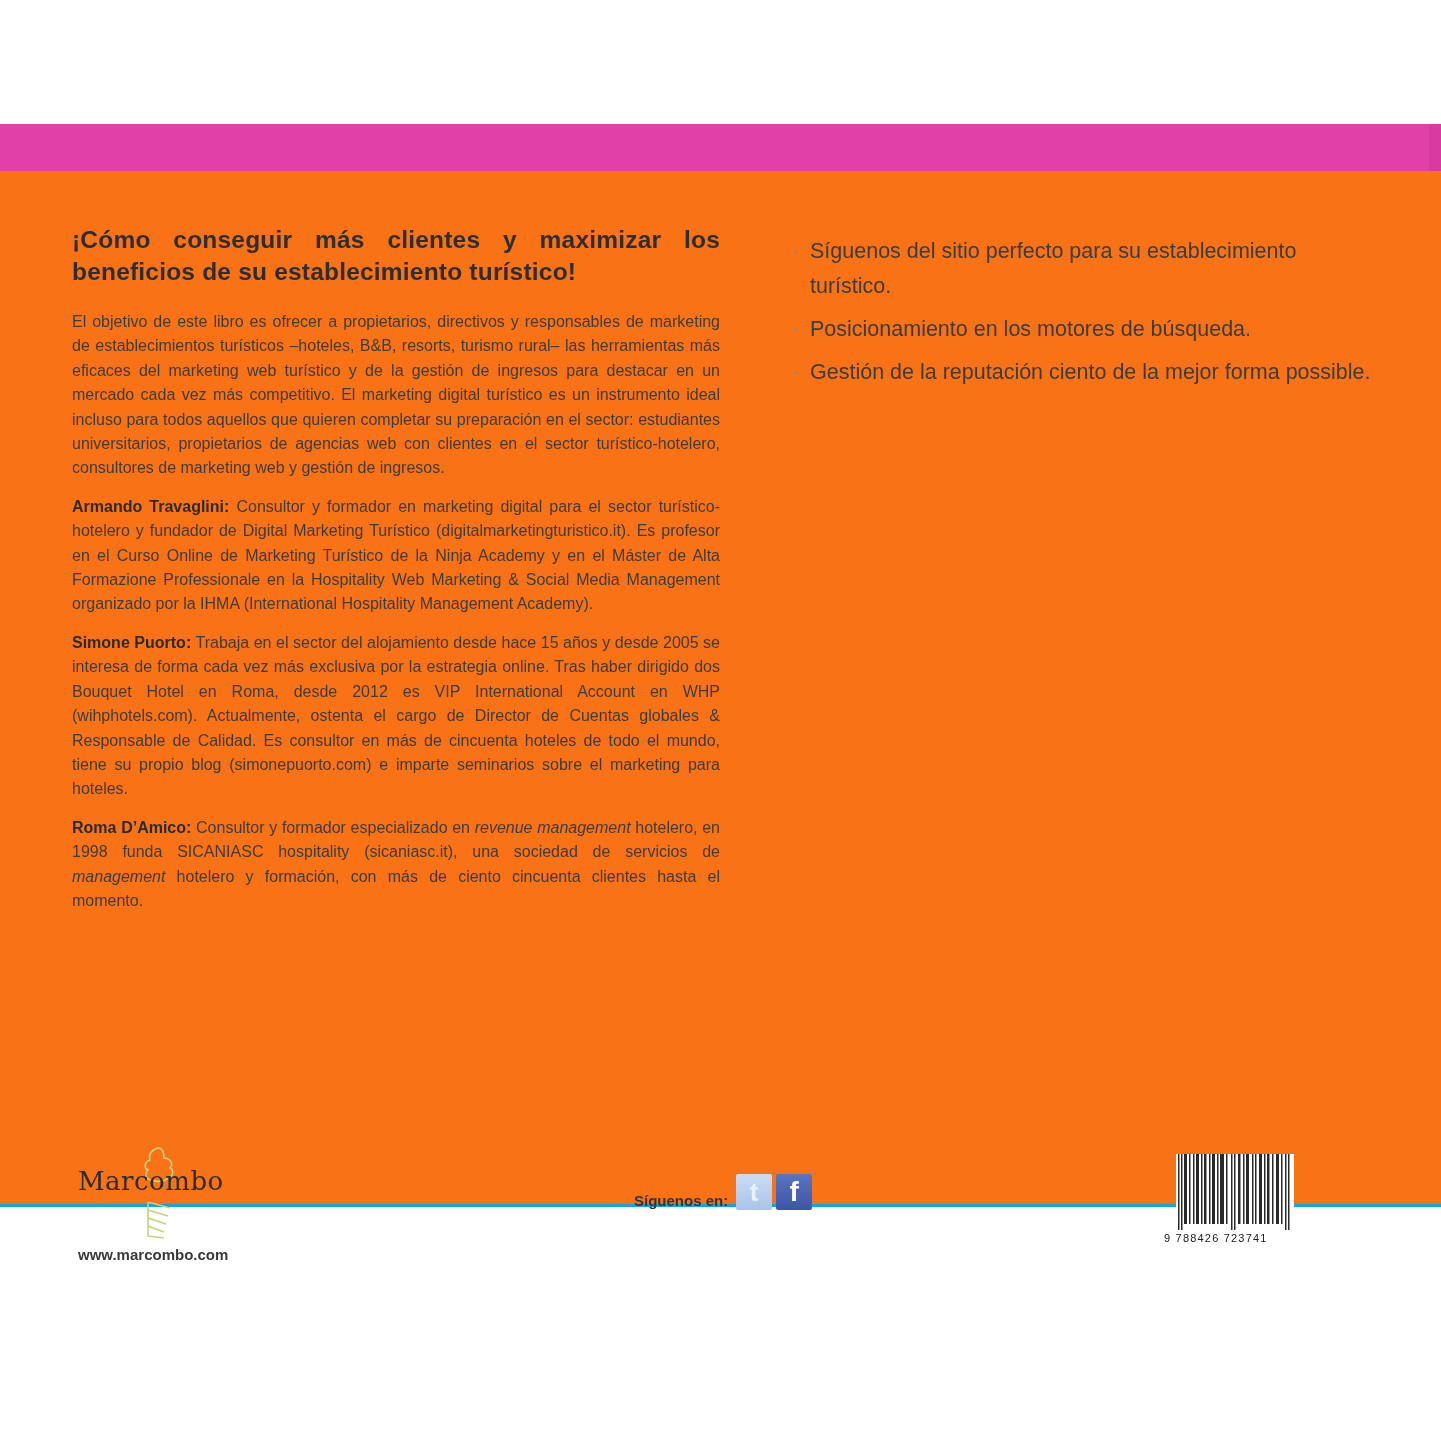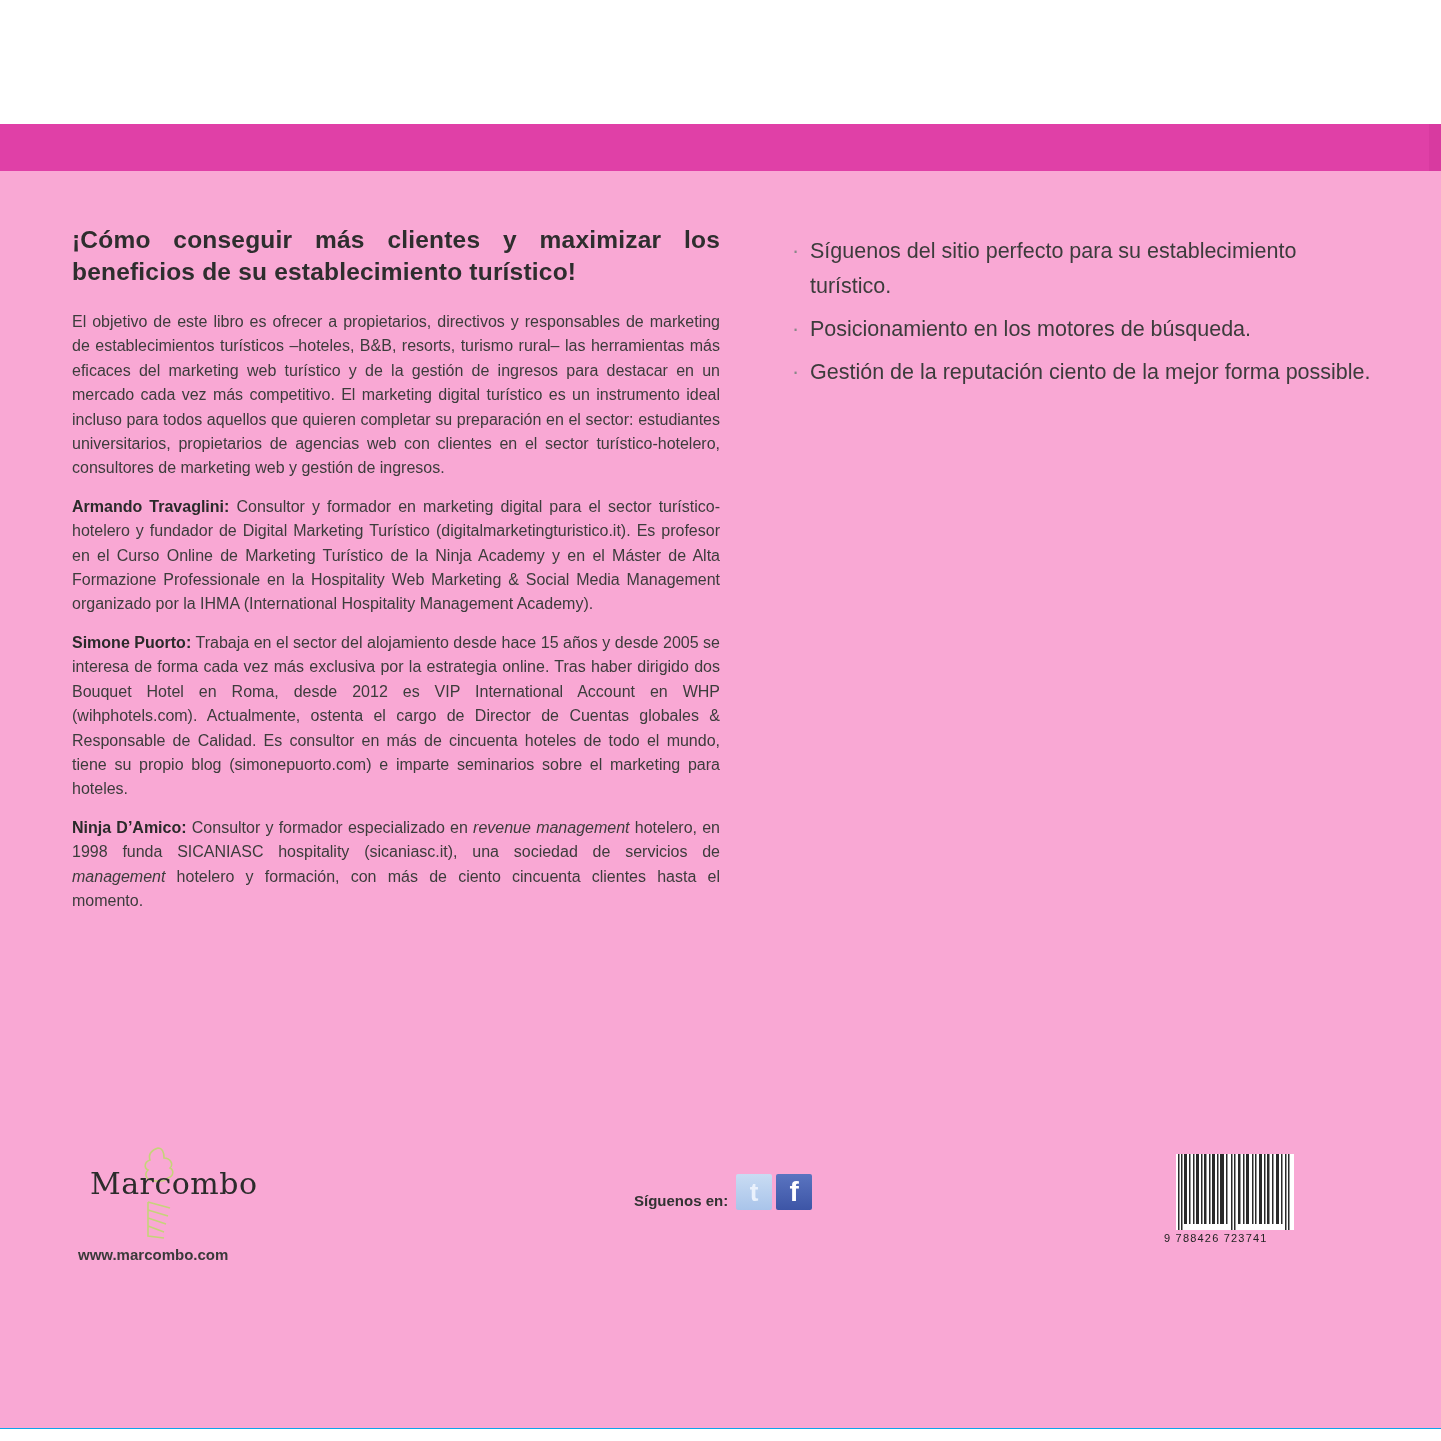--- a/index.html
+++ b/index.html
@@ -1,22 +1,22 @@
 <!DOCTYPE html>
 <html><head>
   <meta charset="utf-8">
   <style>
     * { margin: 0; padding: 0; box-sizing: border-box; }
     html, body { width: 1441px; height: 1441px; background: #ffffff; overflow: hidden; }
     body { position: relative; font-family: "Liberation Sans", sans-serif; color: #3a3a3a; }
 
     .cover {
-      position: absolute; left: 0; top: 124px; width: 1441px; height: 1305px;
-      background: #f9a8d4;
-      border-bottom: 1px solid #0ea5e9;
+      position: absolute; left: 0; top: 124px; width: 1441px; height: 1083px;
+      background: #f97316;
+      border-bottom: 3px solid #0ea5e9;
     }
     .band {
       position: absolute; left: 0; top: 0; width: 1441px; height: 47px;
       background: #e040a7;
     }
     .band::after {
       content: ""; position: absolute; right: 0; top: 0; width: 12px; height: 47px;
       background: #d83aa0;
     }
 
@@ -50,22 +50,22 @@
     .bullets li::before {
       content: "·"; position: absolute; left: 0; top: 0; color: #888;
     }
     .bullets li i { font-style: italic; }
 
     .logo {
       position: absolute; left: 78px; top: 1022px; width: 180px; height: 100px;
     }
     .logo-tree { position: absolute; left: 56px; top: 0; width: 50px; height: 96px; }
     .logo-text {
-      position: absolute; left: 12px; top: 20px;
-      font-family: "DejaVu Serif", "Liberation Serif", serif; font-size: 30px; color: #2c2c2c;
+      position: absolute; left: 0; top: 20px;
+      font-family: "DejaVu Serif", "Liberation Serif", serif; font-size: 26px; color: #2c2c2c;
       letter-spacing: 0.5px;
       text-align: center;
     }
     .site {
       position: absolute; left: 78px; top: 1122px;
       font-weight: bold; font-size: 15px; color: #3a3a3a;
     }
 
     .social {
       position: absolute; left: 634px; top: 1050px; display: flex; align-items: center;
@@ -98,21 +98,21 @@
     <h1 class="headline">¡Cómo conseguir más clientes y maximizar los beneficios de su establecimiento turístico!</h1>
     <p class="para first">El objetivo de este libro es ofrecer a propietarios, directivos y responsables de marketing de establecimientos turísticos –hoteles, B&amp;B, resorts, turismo rural– las herramientas más eficaces del marketing web turístico y de la gestión de ingresos para destacar en un mercado cada vez más competitivo. El marketing digital turístico es un instrumento ideal incluso para todos aquellos que quieren completar su preparación en el sector: estudiantes universitarios, propietarios de agencias web con clientes en el sector turístico-hotelero, consultores de marketing web y gestión de ingresos.</p>
 
     <p class="para">
       <b>Armando Travaglini:</b><span> Consultor y formador en marketing digital para el sector turístico-hotelero y fundador de Digital Marketing Turístico (digitalmarketingturistico.it). Es profesor en el Curso Online de Marketing Turístico de la Ninja Academy y en el Máster de Alta Formazione Professionale en la Hospitality Web Marketing &amp; Social Media Management organizado por la IHMA (International Hospitality Management Academy).</span>
     </p>
     <p class="para">
       <b>Simone Puorto:</b><span> Trabaja en el sector del alojamiento desde hace 15 años y desde 2005 se interesa de forma cada vez más exclusiva por la estrategia online. Tras haber dirigido dos Bouquet Hotel en Roma, desde 2012 es VIP International Account en WHP (wihphotels.com). Actualmente, ostenta el cargo de Director de Cuentas globales &amp; Responsable de Calidad. Es consultor en más de cincuenta hoteles de todo el mundo, tiene su propio blog (simonepuorto.com) e imparte seminarios sobre el marketing para hoteles.</span>
     </p>
     <p class="para">
-      <b>Ninja D’Amico:</b><span> Consultor y formador especializado en </span><i>revenue management</i><span> hotelero, en 1998 funda SICANIASC hospitality (sicaniasc.it), una sociedad de servicios de </span><i>management</i><span> hotelero y formación, con más de ciento cincuenta clientes hasta el momento.</span>
+      <b>Roma D’Amico:</b><span> Consultor y formador especializado en </span><i>revenue management</i><span> hotelero, en 1998 funda SICANIASC hospitality (sicaniasc.it), una sociedad de servicios de </span><i>management</i><span> hotelero y formación, con más de ciento cincuenta clientes hasta el momento.</span>
     </p>
   </div>
 
   <div class="col-right">
     <ul class="bullets">
       <li><span>Síguenos del sitio perfecto para su establecimiento turístico.</span></li>
       <li><span>Posicionamiento en los motores de búsqueda.</span></li>
       <li><span>Gestión de la reputación ciento de la mejor forma possible.</span></li>
     </ul>
   </div>

